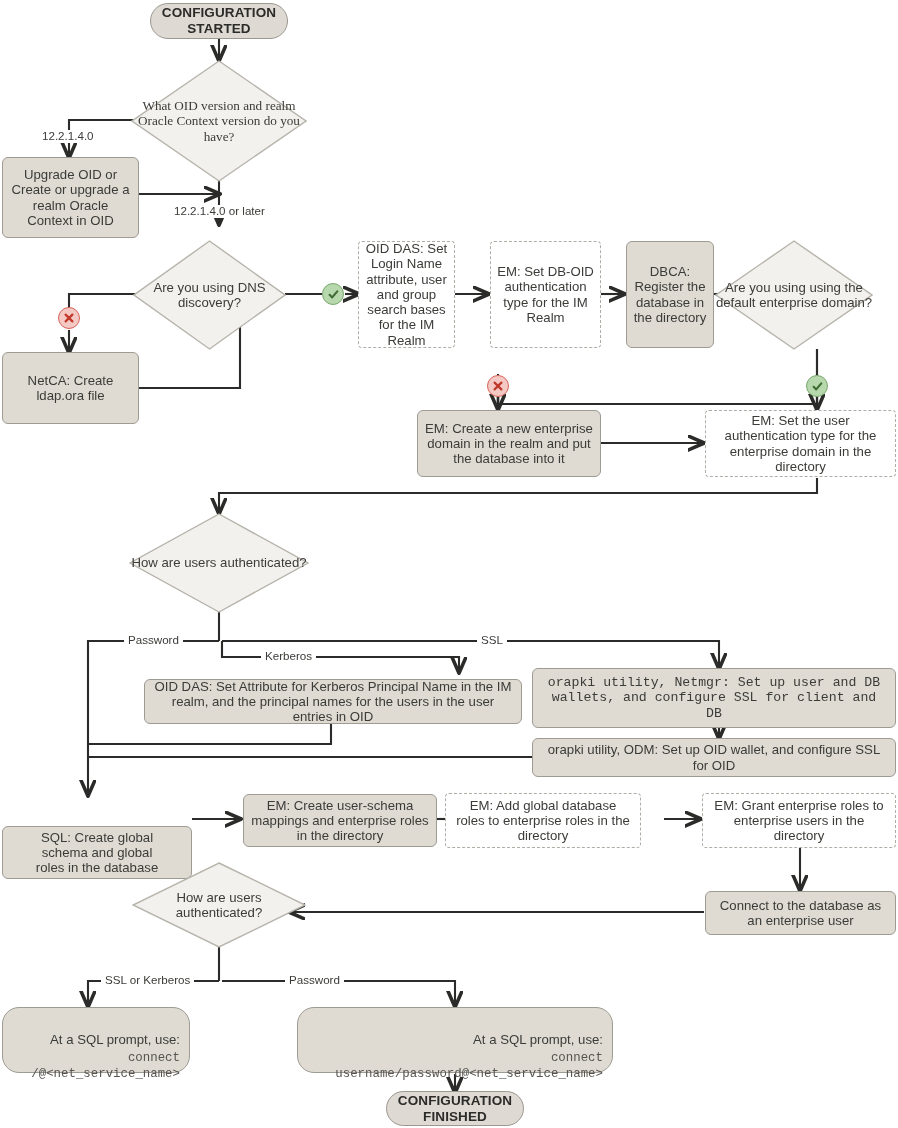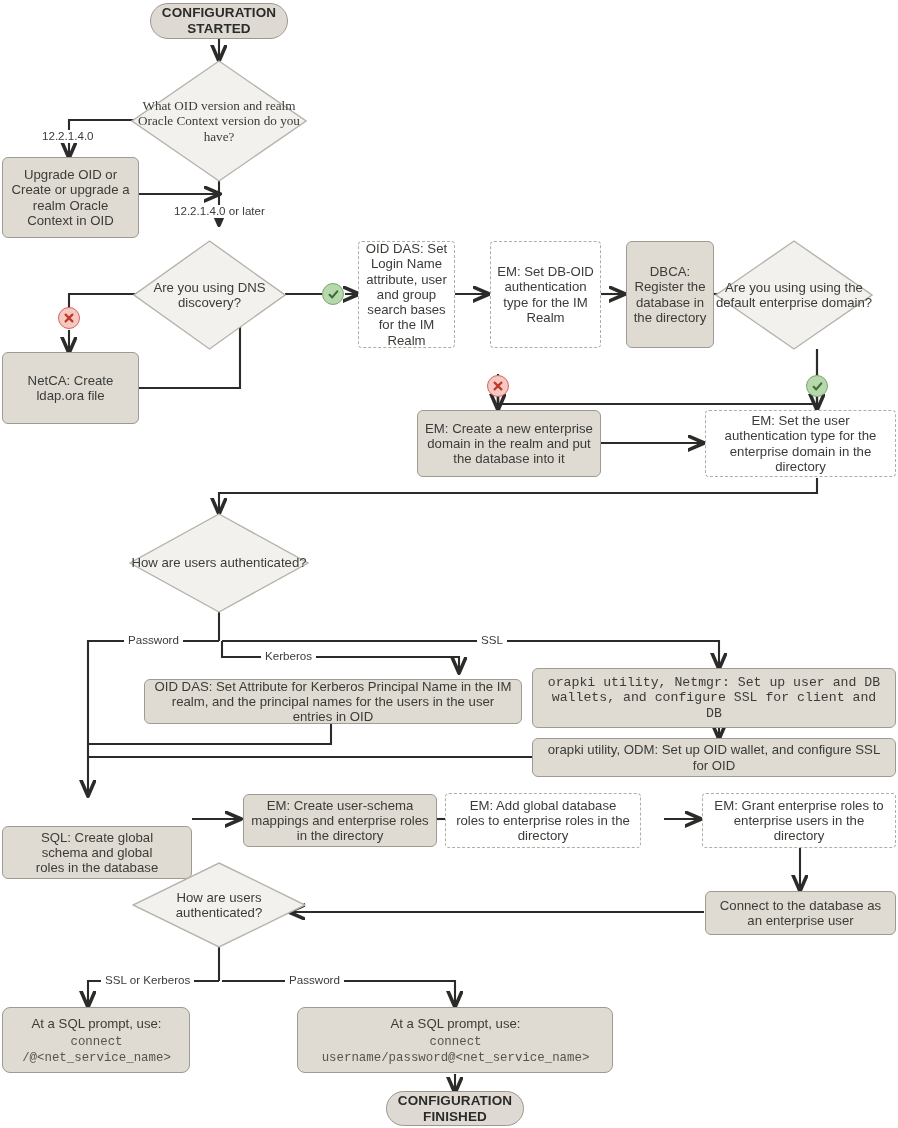--- a/index.html
+++ b/index.html
@@ -13,22 +13,22 @@
   .terminator{background:#dedad3;border:1.6px solid #9b9890;border-radius:999px;
               font-weight:bold;font-size:13.5px;letter-spacing:.1px;color:#2b2b29;}
 
   .process{background:#dfdbd3;border:1.4px solid #9e9b93;border-radius:6px;font-size:13.2px;}
   .process-dashed{background:#ffffff;border:1.6px dashed #b0ada6;border-radius:4px;font-size:13.2px;}
 
   .diamond{background:transparent;border:none;}
   .diamond .dshape{position:absolute;left:0;top:0;width:100%;height:100%;}
   .diamond .dlabel{position:relative;z-index:2;width:100%;text-align:center;font-size:13.2px;color:#3b3b38;}
 
-  .codebox{background:#dfdbd3;border:1.4px solid #9e9b93;border-radius:8px;
-           display:block;padding:8px 9px 8px 10px;text-align:center;}
+  .codebox{background:#dfdbd3;border:1.4px solid #9e9b93;border-radius:17px;
+           display:block;padding:24px 9px 8px 10px;text-align:right;}
   .codebox .lead{font-size:13.2px;color:#3b3b38;display:block;margin-bottom:3px;}
   .codebox .mono{font-family:"Liberation Mono","DejaVu Sans Mono",monospace;font-size:12.4px;
                  color:#55544f;display:block;line-height:1.3;white-space:pre;}
 
   .edge-label{position:absolute;background:#ffffff;color:#3b3b38;font-size:11.6px;
               padding:0 4px;white-space:nowrap;line-height:1.1;}
 
   .marker{position:absolute;width:22px;height:22px;border-radius:50%;box-sizing:border-box;
           display:flex;align-items:center;justify-content:center;font-size:12px;font-weight:bold;z-index:5;}
   .marker.yes{background:#b7d7ac;border:1.5px solid #7aa86e;color:#2f5e28;}

